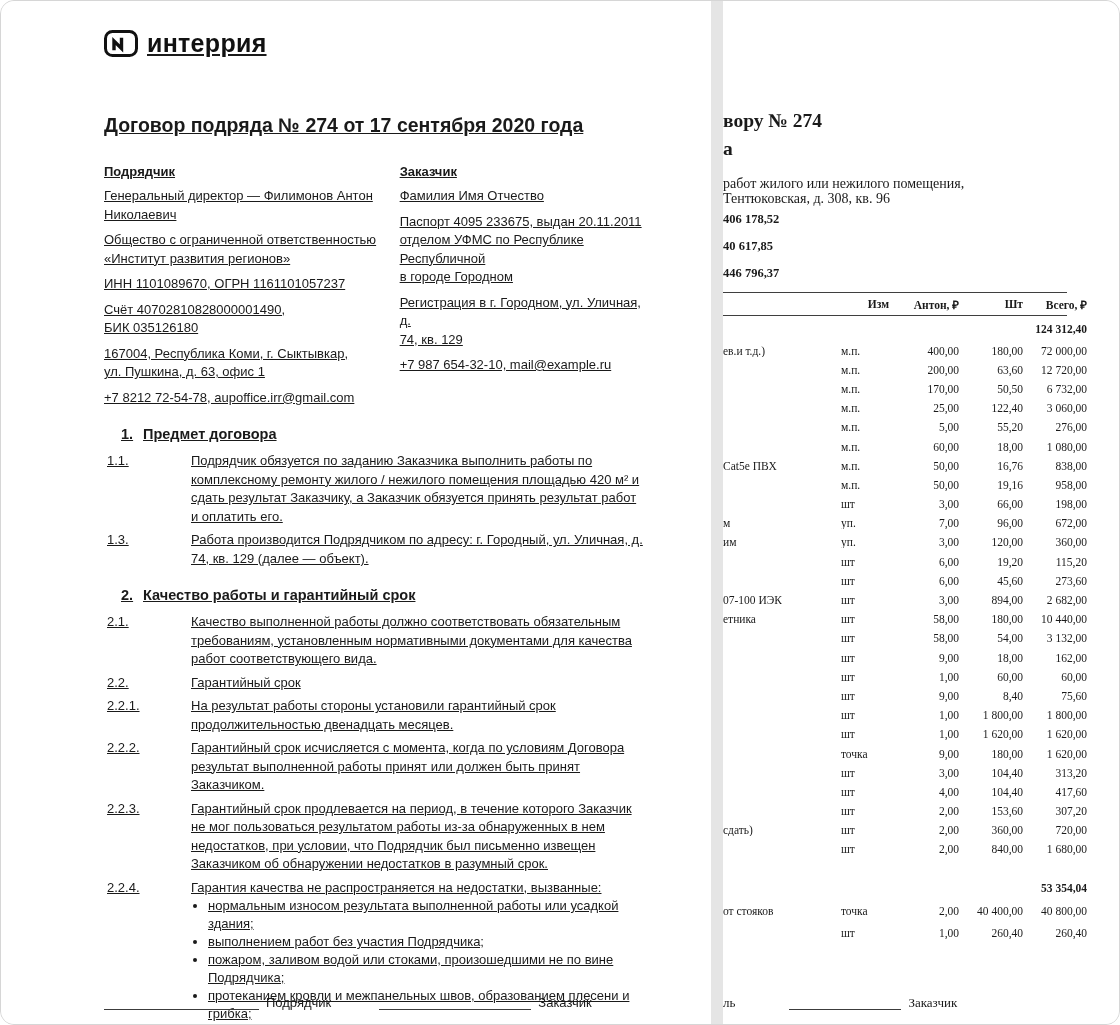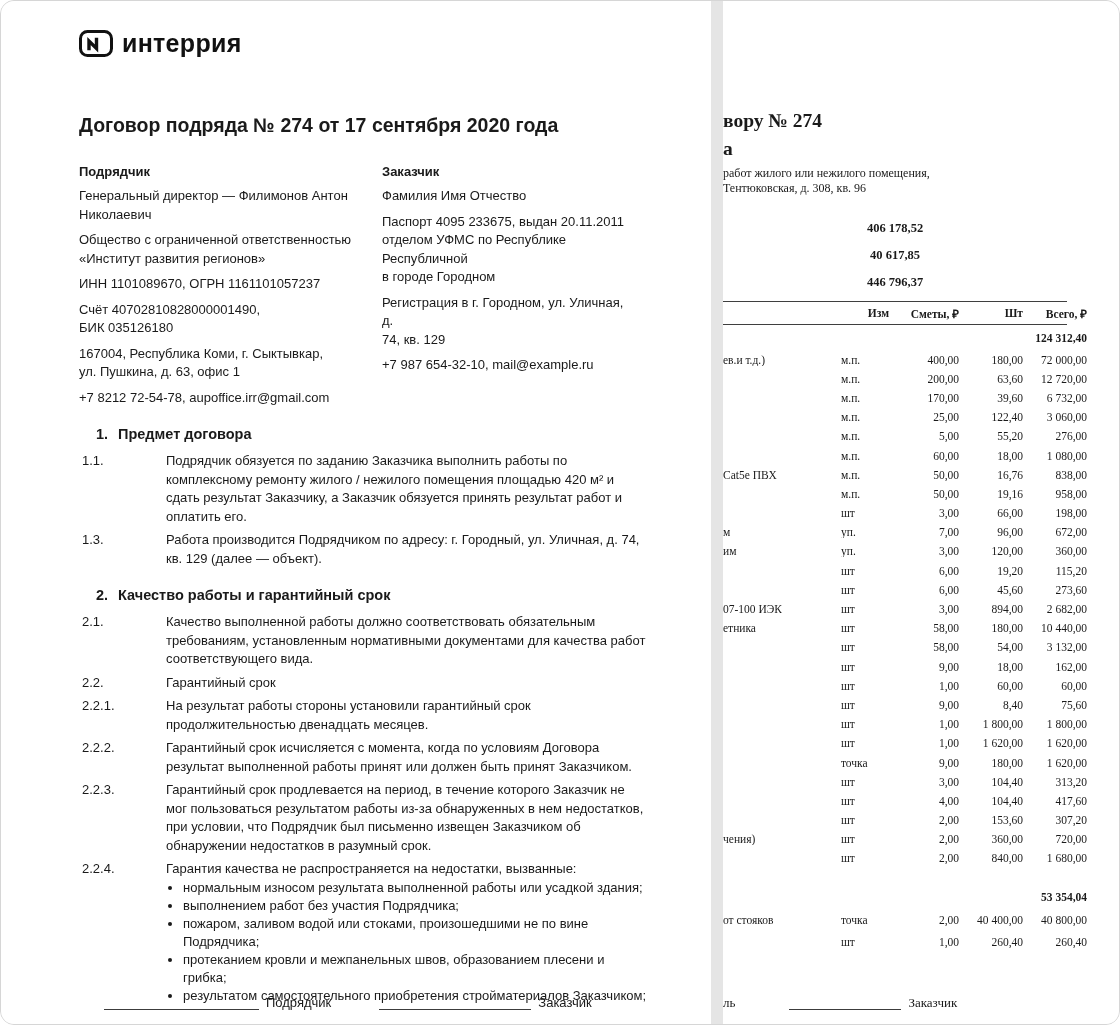--- a/index.html
+++ b/index.html
@@ -20,21 +20,22 @@
   }
   .page {
     position: absolute;
     top: 0;
     bottom: 0;
     background: #ffffff;
   }
   .page-left {
     left: 0;
     width: 710px;
-    padding: 0 64px 0 78px;
+    padding: 0 64px 0 103px;
+    text-decoration: underline;
   }
   .page-right {
     left: 722px;
     width: 398px;
     padding: 0 54px 0 0;
     font-family: Liberation Serif, serif;
   }
 
   
   .logo { display: flex; align-items: center; gap: 9px; padding-top: 27px; height: 57px; }
@@ -60,22 +61,22 @@
   .sig-row-left { left: 103px; }
   .sig-row-right { left: 0; }
   .sig-line { display: inline-block; border-bottom: 1px solid #3c3c3c; height: 14px; }
   .sig-line-a { width: 155px; }
   .sig-line-b { width: 152px; margin-left: 48px; }
   .sig-line-r { width: 112px; margin-left: 54px; }
   .sig-label { margin-left: 7px; white-space: nowrap; }
 
   
   .est-title { margin-top: 106px; font-size: 19.5px; font-weight: 700; line-height: 28px; }
-  .est-sub { margin-top: 3px; font-size: 12px; line-height: 15px; }
-  .est-summary { margin-top: 19px; text-align: center; font-weight: 700; font-size: 12.5px; line-height: 27px; }
+  .est-sub { margin-top: 13px; font-size: 14px; line-height: 15px; }
+  .est-summary { margin-top: 0; text-align: left; font-weight: 700; font-size: 12.5px; line-height: 27px; }
   .est-table { margin-top: 5px; font-size: 11.5px; }
   .t-head, .t-row {
     display: grid;
     grid-template-columns: 118px 48px 70px 64px 64px;
     align-items: center;
   }
   .t-head {
     border-top: 1.5px solid #3f3f3f;
     border-bottom: 1.5px solid #3f3f3f;
     height: 24px;
@@ -225,21 +226,21 @@
     <div class="est-summary">
       <div>406 178,52</div>
       <div>40 617,85</div>
       <div>446 796,37</div>
     </div>
 
     <div class="est-table">
       <div class="t-head">
         <span class="t-cell"></span>
         <span class="t-cell h-unit">Изм</span>
-        <span class="t-cell c-num">Сметы, ₽</span>
+        <span class="t-cell c-num">Антон, ₽</span>
         <span class="t-cell c-num">Шт</span>
         <span class="t-cell c-num">Всего, ₽</span>
       </div>
       <div id="est-body">
           <div class="t-row group-row">
             <span class="t-cell c-name"></span>
             <span class="t-cell"></span>
             <span class="t-cell"></span>
             <span class="t-cell"></span>
             <span class="t-cell c-num">124 312,40</span>
@@ -255,21 +256,21 @@
             <span class="t-cell c-name"></span>
             <span class="t-cell c-unit">м.п.</span>
             <span class="t-cell c-num">200,00</span>
             <span class="t-cell c-num">63,60</span>
             <span class="t-cell c-num">12 720,00</span>
           </div>
           <div class="t-row">
             <span class="t-cell c-name"></span>
             <span class="t-cell c-unit">м.п.</span>
             <span class="t-cell c-num">170,00</span>
-            <span class="t-cell c-num">39,60</span>
+            <span class="t-cell c-num">50,50</span>
             <span class="t-cell c-num">6 732,00</span>
           </div>
           <div class="t-row">
             <span class="t-cell c-name"></span>
             <span class="t-cell c-unit">м.п.</span>
             <span class="t-cell c-num">25,00</span>
             <span class="t-cell c-num">122,40</span>
             <span class="t-cell c-num">3 060,00</span>
           </div>
           <div class="t-row">
@@ -413,21 +414,21 @@
             <span class="t-cell c-num">417,60</span>
           </div>
           <div class="t-row">
             <span class="t-cell c-name"></span>
             <span class="t-cell c-unit">шт</span>
             <span class="t-cell c-num">2,00</span>
             <span class="t-cell c-num">153,60</span>
             <span class="t-cell c-num">307,20</span>
           </div>
           <div class="t-row">
-            <span class="t-cell c-name">чения)</span>
+            <span class="t-cell c-name">сдать)</span>
             <span class="t-cell c-unit">шт</span>
             <span class="t-cell c-num">2,00</span>
             <span class="t-cell c-num">360,00</span>
             <span class="t-cell c-num">720,00</span>
           </div>
           <div class="t-row">
             <span class="t-cell c-name"></span>
             <span class="t-cell c-unit">шт</span>
             <span class="t-cell c-num">2,00</span>
             <span class="t-cell c-num">840,00</span>

